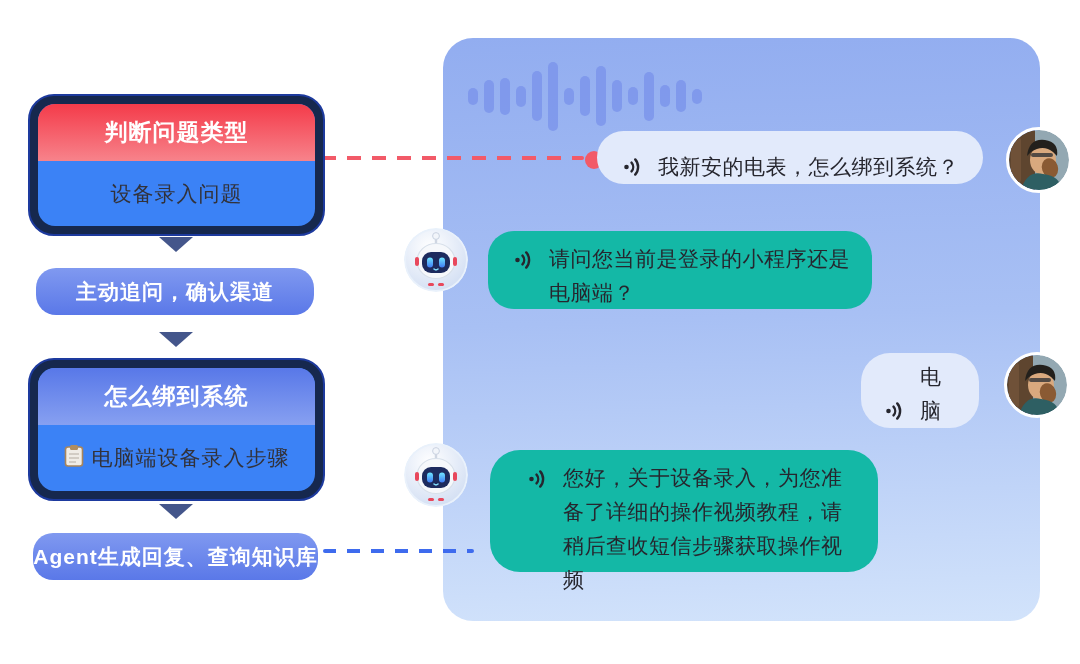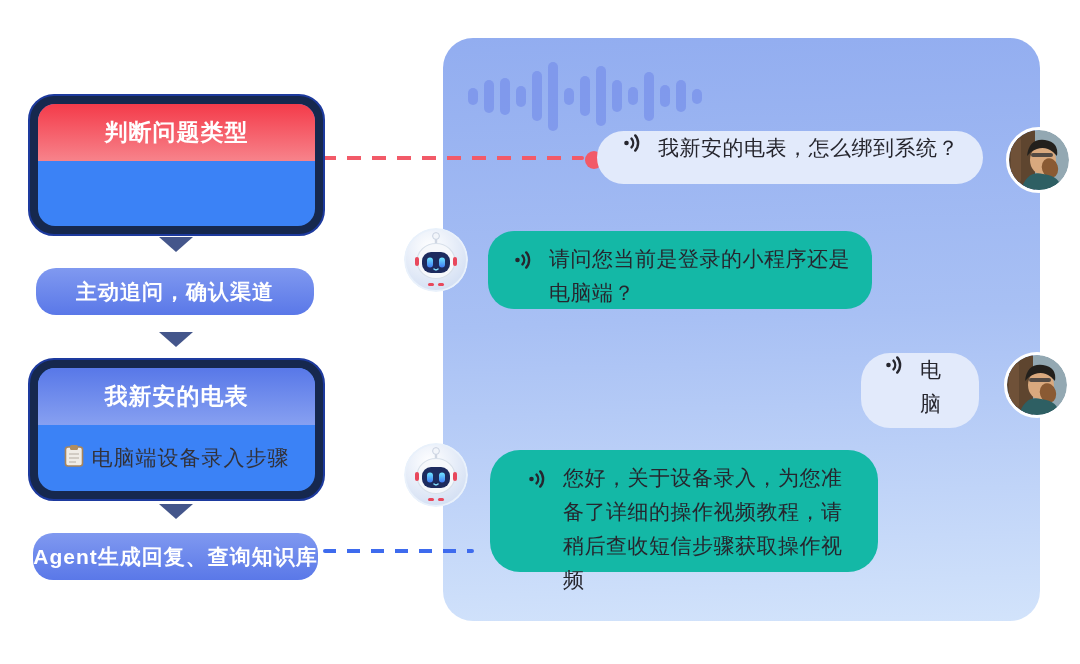--- a/index.html
+++ b/index.html
@@ -16,21 +16,21 @@
   }
   .waveform{
     position:absolute;left:468px;top:56px;width:245px;height:80px;
     display:flex;align-items:center;gap:6.5px;
   }
   .waveform .bar{
     width:9.5px;border-radius:5px;background:#7b93eb;opacity:.8;flex:0 0 auto;
   }
   
   .bubble{
-    position:absolute;display:flex;align-items:flex-start;
+    position:absolute;display:flex;align-items:flex-end;
     color:#26262e;font-size:21px;letter-spacing:.5px;
     box-sizing:border-box;
   }
   .bubble.user{background:#e2eafb;}
   .bubble.bot{background:#14b8a6;}
   .bubble .txt{line-height:34px;}
   .snd{flex:0 0 auto;margin-right:11px;}
   .bubble.multi{align-items:flex-start;padding-top:11px;}
   .bubble.multi .snd{margin-top:6px;}
   
@@ -242,32 +242,33 @@
           <path d="M9.5 7.6a6.6 6.6 0 0 1 0 8.8" stroke="#26262e" stroke-width="2.4" fill="none" stroke-linecap="round"></path>
           <path d="M13.2 4.4a11.4 11.4 0 0 1 0 15.2" stroke="#26262e" stroke-width="2.4" fill="none" stroke-linecap="round"></path>
         </svg>
     </span>
     <span class="txt" style="width:308px;">您好，关于设备录入，为您准备了详细的操作视频教程，请稍后查收短信步骤获取操作视频</span>
   </div>
 
   <div class="shell" style="top:94px;height:142px;">
     <div class="card">
       <div class="hd red">判断问题类型</div>
+      <div class="bd">设备录入问题</div>
     </div>
   </div>
 
   <div class="tri" style="top:237px;"></div>
 
   <div class="flow-btn" style="left:36px;top:268px;width:278px;">主动追问，确认渠道</div>
 
   <div class="tri" style="top:332px;"></div>
 
   <div class="shell" style="top:358px;height:143px;">
     <div class="card">
-      <div class="hd blue">我新安的电表</div>
+      <div class="hd blue">怎么绑到系统</div>
       <div class="bd">
         <span>
           <svg width="20" height="23" viewBox="0 0 20 23">
               <rect x="1.5" y="3" width="17" height="19" rx="2.5" fill="#f0ece6" stroke="#a8855c" stroke-width="1.6"></rect>
               <rect x="6" y="1" width="8" height="5" rx="1.5" fill="#b08d5f"></rect>
               <line x1="5" y1="10" x2="15" y2="10" stroke="#c9c2b8" stroke-width="1.4"></line>
               <line x1="5" y1="14" x2="15" y2="14" stroke="#c9c2b8" stroke-width="1.4"></line>
               <line x1="5" y1="18" x2="12" y2="18" stroke="#c9c2b8" stroke-width="1.4"></line>
             </svg>
         </span>

